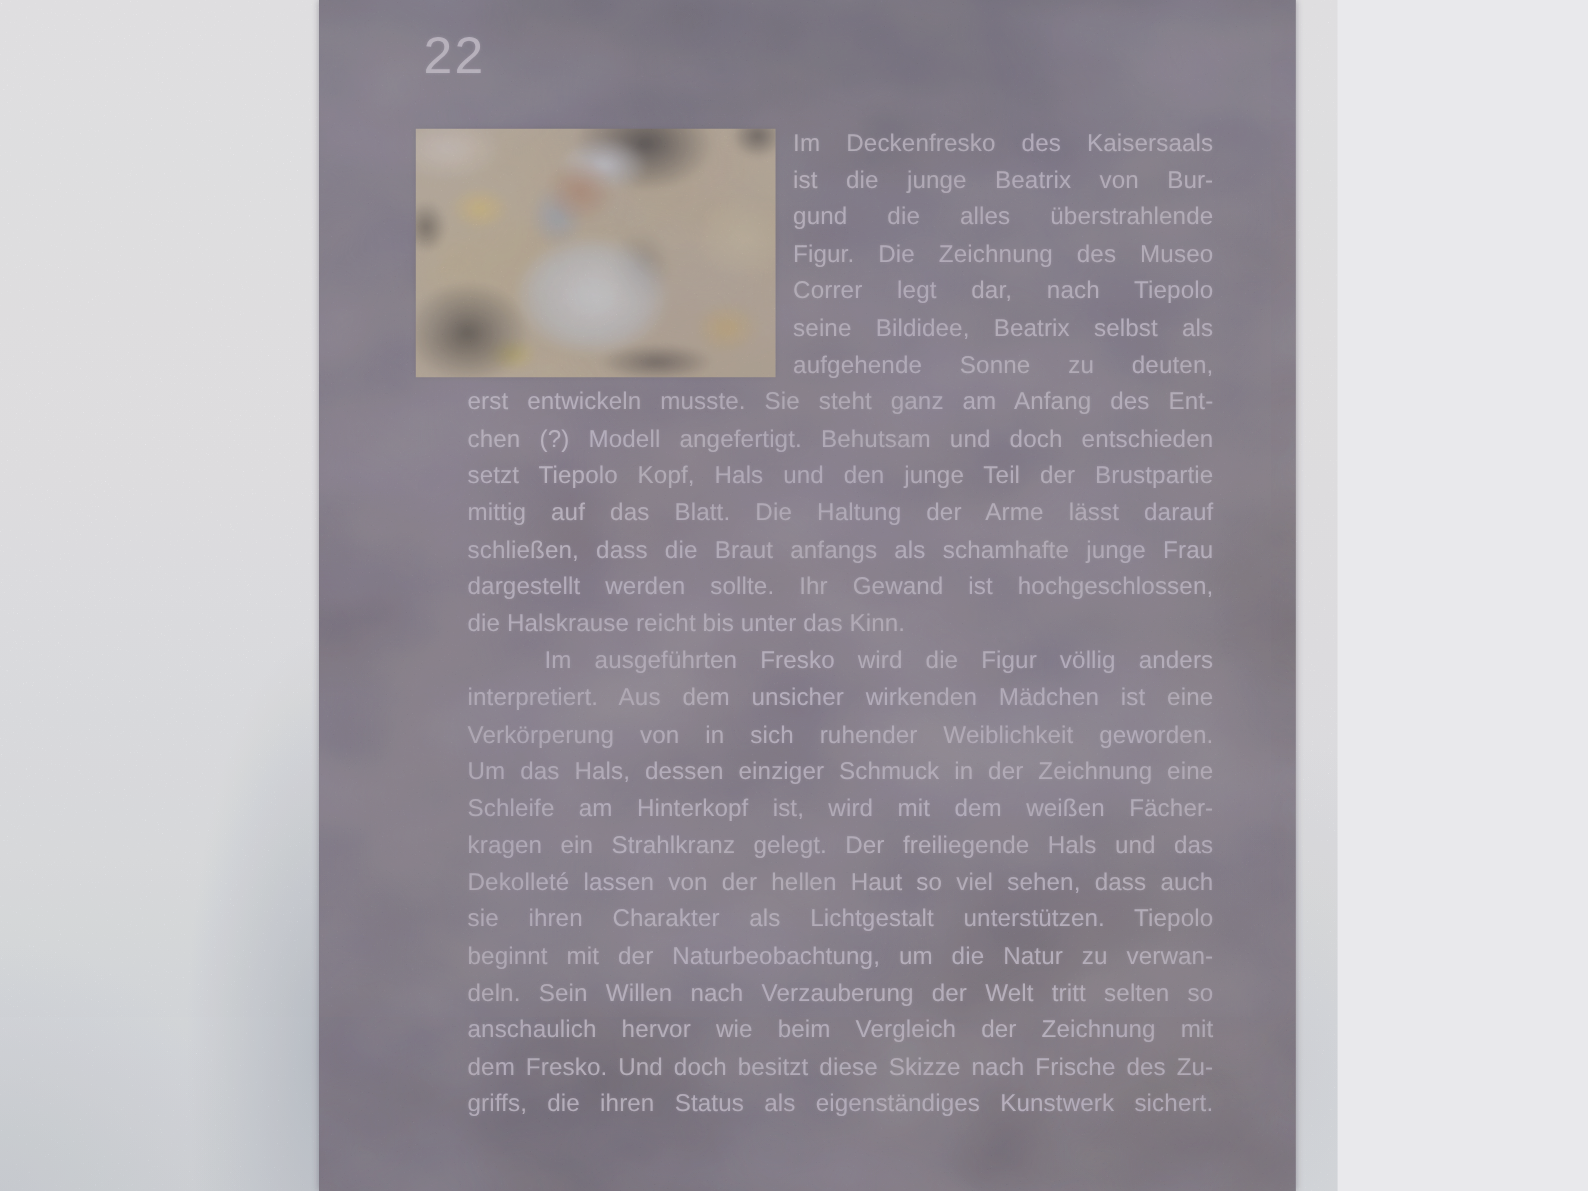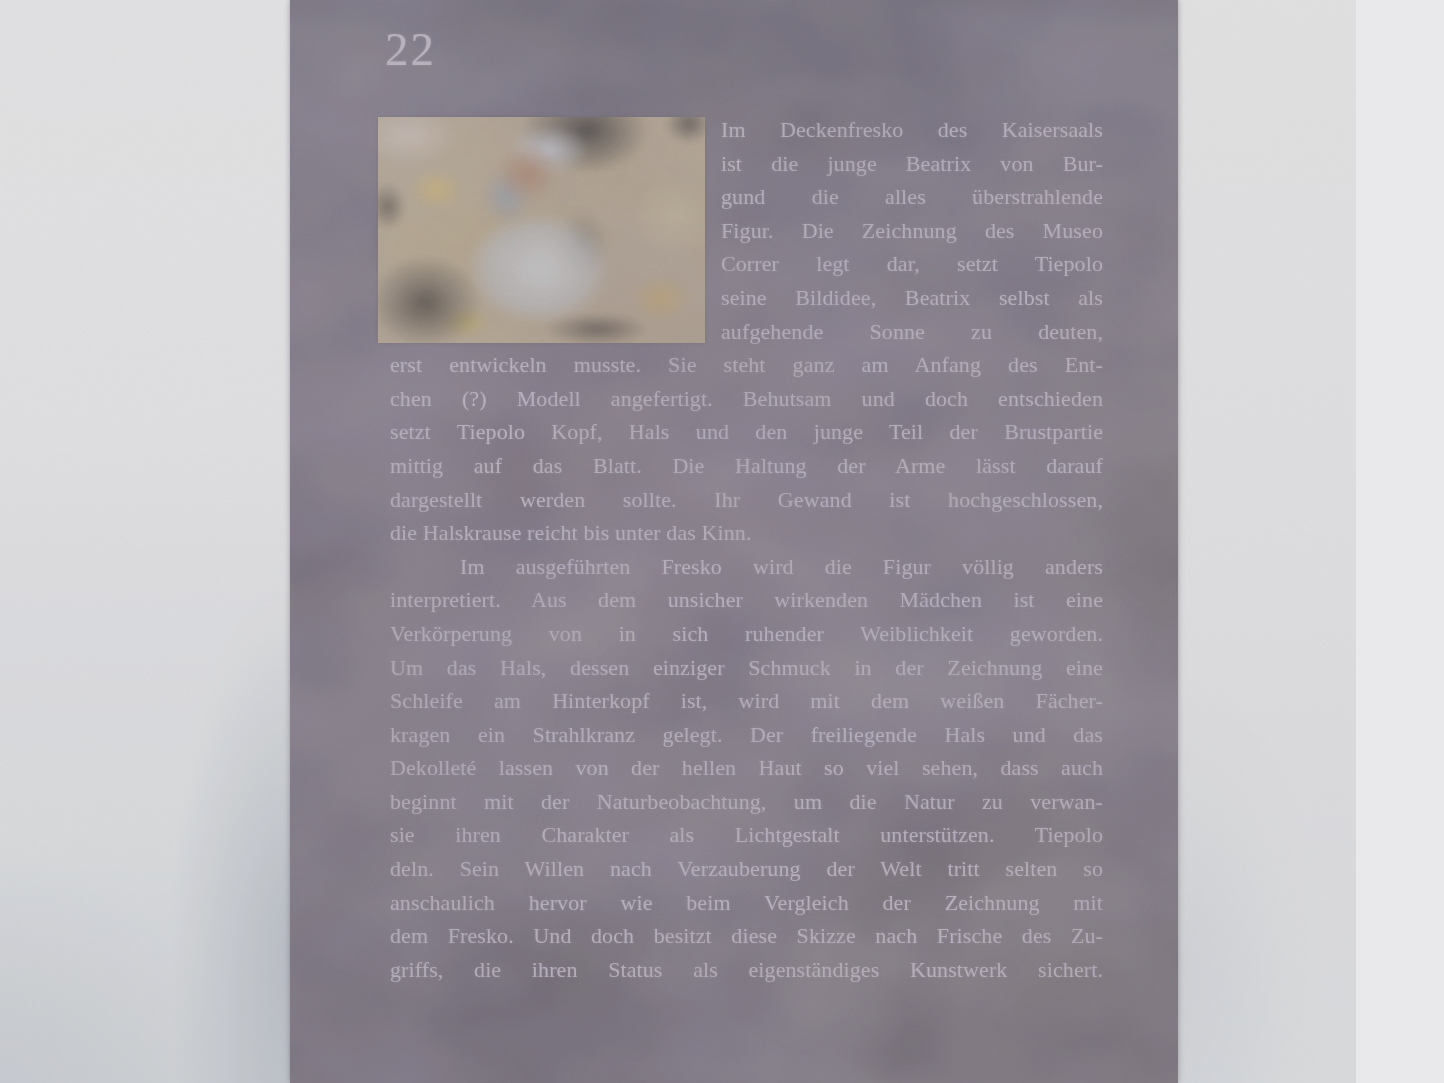--- a/index.html
+++ b/index.html
@@ -1,23 +1,23 @@
 <!DOCTYPE html>
 <html><head>
 <meta charset="utf-8">
 <style>
   html, body { margin: 0; padding: 0; background: #e9e9ec; }
   * { box-sizing: border-box; }
 
   .scene {
     position: relative;
-    width: 1356px;
+    width: 1216px;
     height: 1083px;
     overflow: hidden;
-    font-family: Liberation Serif, serif;
+    font-family: Liberation Sans, sans-serif;
   }
 
   
   .wall-left {
     position: absolute; left: 0; top: 0; width: 292px; height: 1083px;
     background:
       radial-gradient(ellipse 170px 520px at 100% 88%, rgba(148,158,175,0.38), transparent 72%),
       radial-gradient(ellipse 300px 300px at 0% 100%, rgba(205,210,218,0.45), transparent 75%),
       linear-gradient(180deg, #f9f8fa 0%, #f6f5f8 40%, #eef0f3 72%, #e2e5ea 100%);
   }
@@ -56,20 +56,21 @@
     color: #cfc6d9;
     font-size: 22px;
     letter-spacing: 0.1px;
     text-shadow: 0 0 3px rgba(214,205,228,0.30);
     filter: blur(0.35px);
   }
   .line {
     height: 33.6px; line-height: 33.6px;
     text-align: justify;
     text-align-last: justify;
+    margin-left: 35px;
   }
   .line.flush { text-align-last: left; }
   .line.indent { padding-left: 70px; }
 
   
   .thumb {
     float: left;
     width: 327px; height: 226px;
     margin: 4px 16px 0 -12px;
     overflow: hidden;
@@ -118,39 +119,40 @@
 
     <div class="text-block">
       <div class="thumb">
         <div class="paint"></div>
       </div>
 
       <div class="line">Im Deckenfresko des Kaisersaals</div>
       <div class="line">ist die junge Beatrix von Bur-</div>
       <div class="line">gund die alles überstrahlende</div>
       <div class="line">Figur. Die Zeichnung des Museo</div>
-      <div class="line">Correr legt dar, setzt Tiepolo</div>
+      <div class="line">Correr legt dar, nach Tiepolo</div>
       <div class="line">seine Bildidee, Beatrix selbst als</div>
       <div class="line">aufgehende Sonne zu deuten,</div>
       <div class="line">erst entwickeln musste. Sie steht ganz am Anfang des Ent-</div>
       <div class="line">chen (?) Modell angefertigt. Behutsam und doch entschieden</div>
       <div class="line">setzt Tiepolo Kopf, Hals und den junge Teil der Brustpartie</div>
       <div class="line">mittig auf das Blatt. Die Haltung der Arme lässt darauf</div>
+      <div class="line">schließen, dass die Braut anfangs als schamhafte junge Frau</div>
       <div class="line">dargestellt werden sollte. Ihr Gewand ist hochgeschlossen,</div>
       <div class="line flush">die Halskrause reicht bis unter das Kinn.</div>
 
       <div class="line indent">Im ausgeführten Fresko wird die Figur völlig anders</div>
       <div class="line">interpretiert. Aus dem unsicher wirkenden Mädchen ist eine</div>
       <div class="line">Verkörperung von in sich ruhender Weiblichkeit geworden.</div>
       <div class="line">Um das Hals, dessen einziger Schmuck in der Zeichnung eine</div>
       <div class="line">Schleife am Hinterkopf ist, wird mit dem weißen Fächer-</div>
       <div class="line">kragen ein Strahlkranz gelegt. Der freiliegende Hals und das</div>
       <div class="line">Dekolleté lassen von der hellen Haut so viel sehen, dass auch</div>
+      <div class="line">sie ihren Charakter als Lichtgestalt unterstützen. Tiepolo</div>
       <div class="line">beginnt mit der Naturbeobachtung, um die Natur zu verwan-</div>
-      <div class="line">sie ihren Charakter als Lichtgestalt unterstützen. Tiepolo</div>
       <div class="line">deln. Sein Willen nach Verzauberung der Welt tritt selten so</div>
       <div class="line">anschaulich hervor wie beim Vergleich der Zeichnung mit</div>
       <div class="line">dem Fresko. Und doch besitzt diese Skizze nach Frische des Zu-</div>
       <div class="line">griffs, die ihren Status als eigenständiges Kunstwerk sichert.</div>
     </div>
   </div>
 
   <svg class="mottle" width="1444" height="1083" aria-hidden="true">
     <defs>
       <filter id="mottleA" x="0" y="0" width="100%" height="100%">

